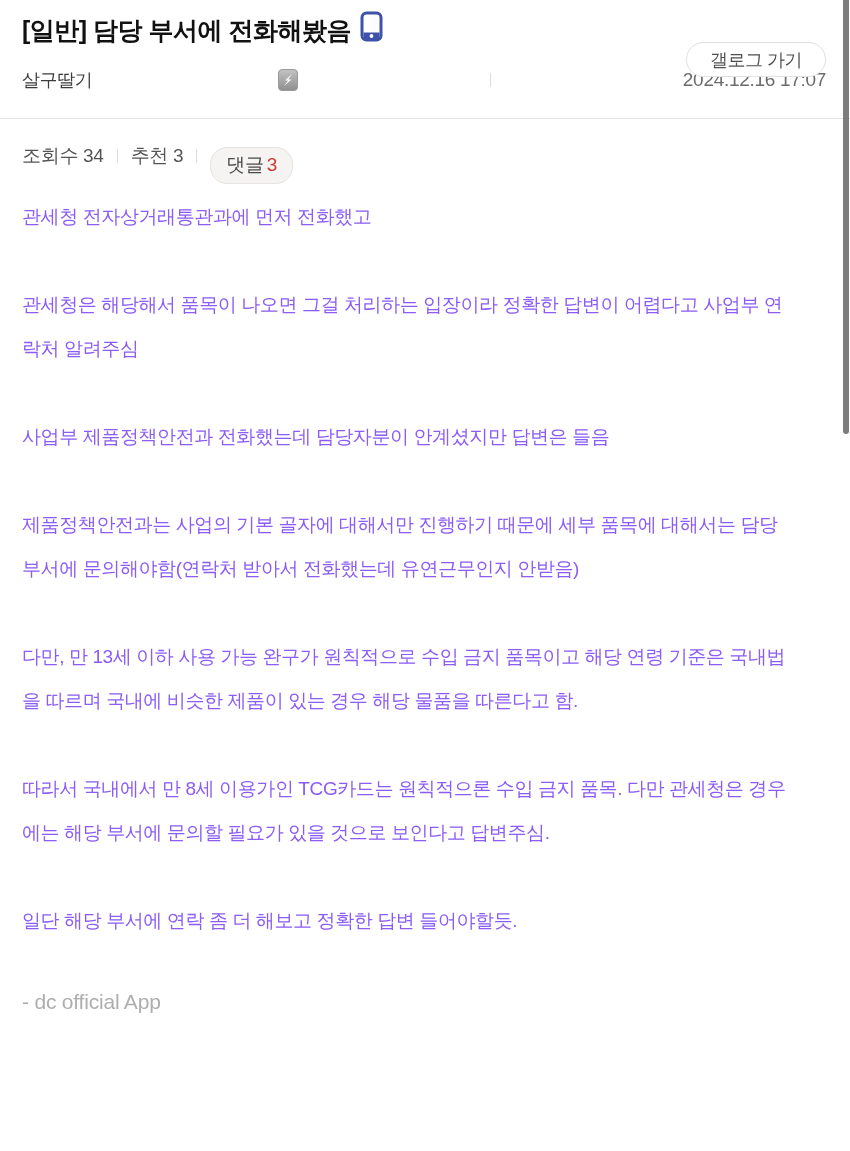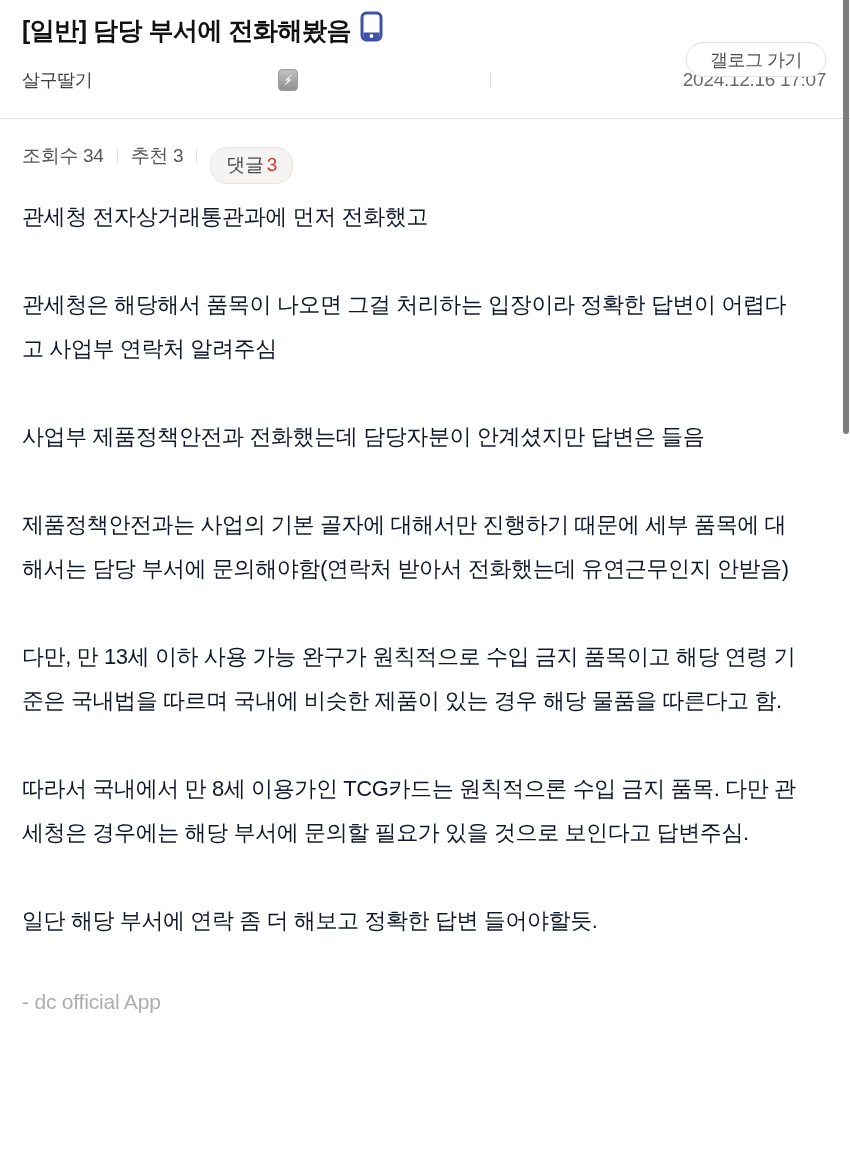--- a/index.html
+++ b/index.html
@@ -105,24 +105,24 @@
     margin-top: 19px;
   }
   .comment-badge .count { color: #cf3a30; font-weight: 500; }
   
   .post-body {
     margin-top: 24px;
     padding: 0 22px;
     width: 828px;
   }
   .post-body p {
-    font-size: 22px;
+    font-size: 19px;
     line-height: 44px;
     letter-spacing: -0.4px;
-    color: #0f172a;
+    color: #8b5cf6;
     margin: 0 8px 44px 0;
     word-break: normal;
   }
   .post-footer {
     padding: 0 22px;
     font-size: 21px;
     color: #aeaeae;
     letter-spacing: -0.2px;
     line-height: 30px;
     margin-top: 28px;

